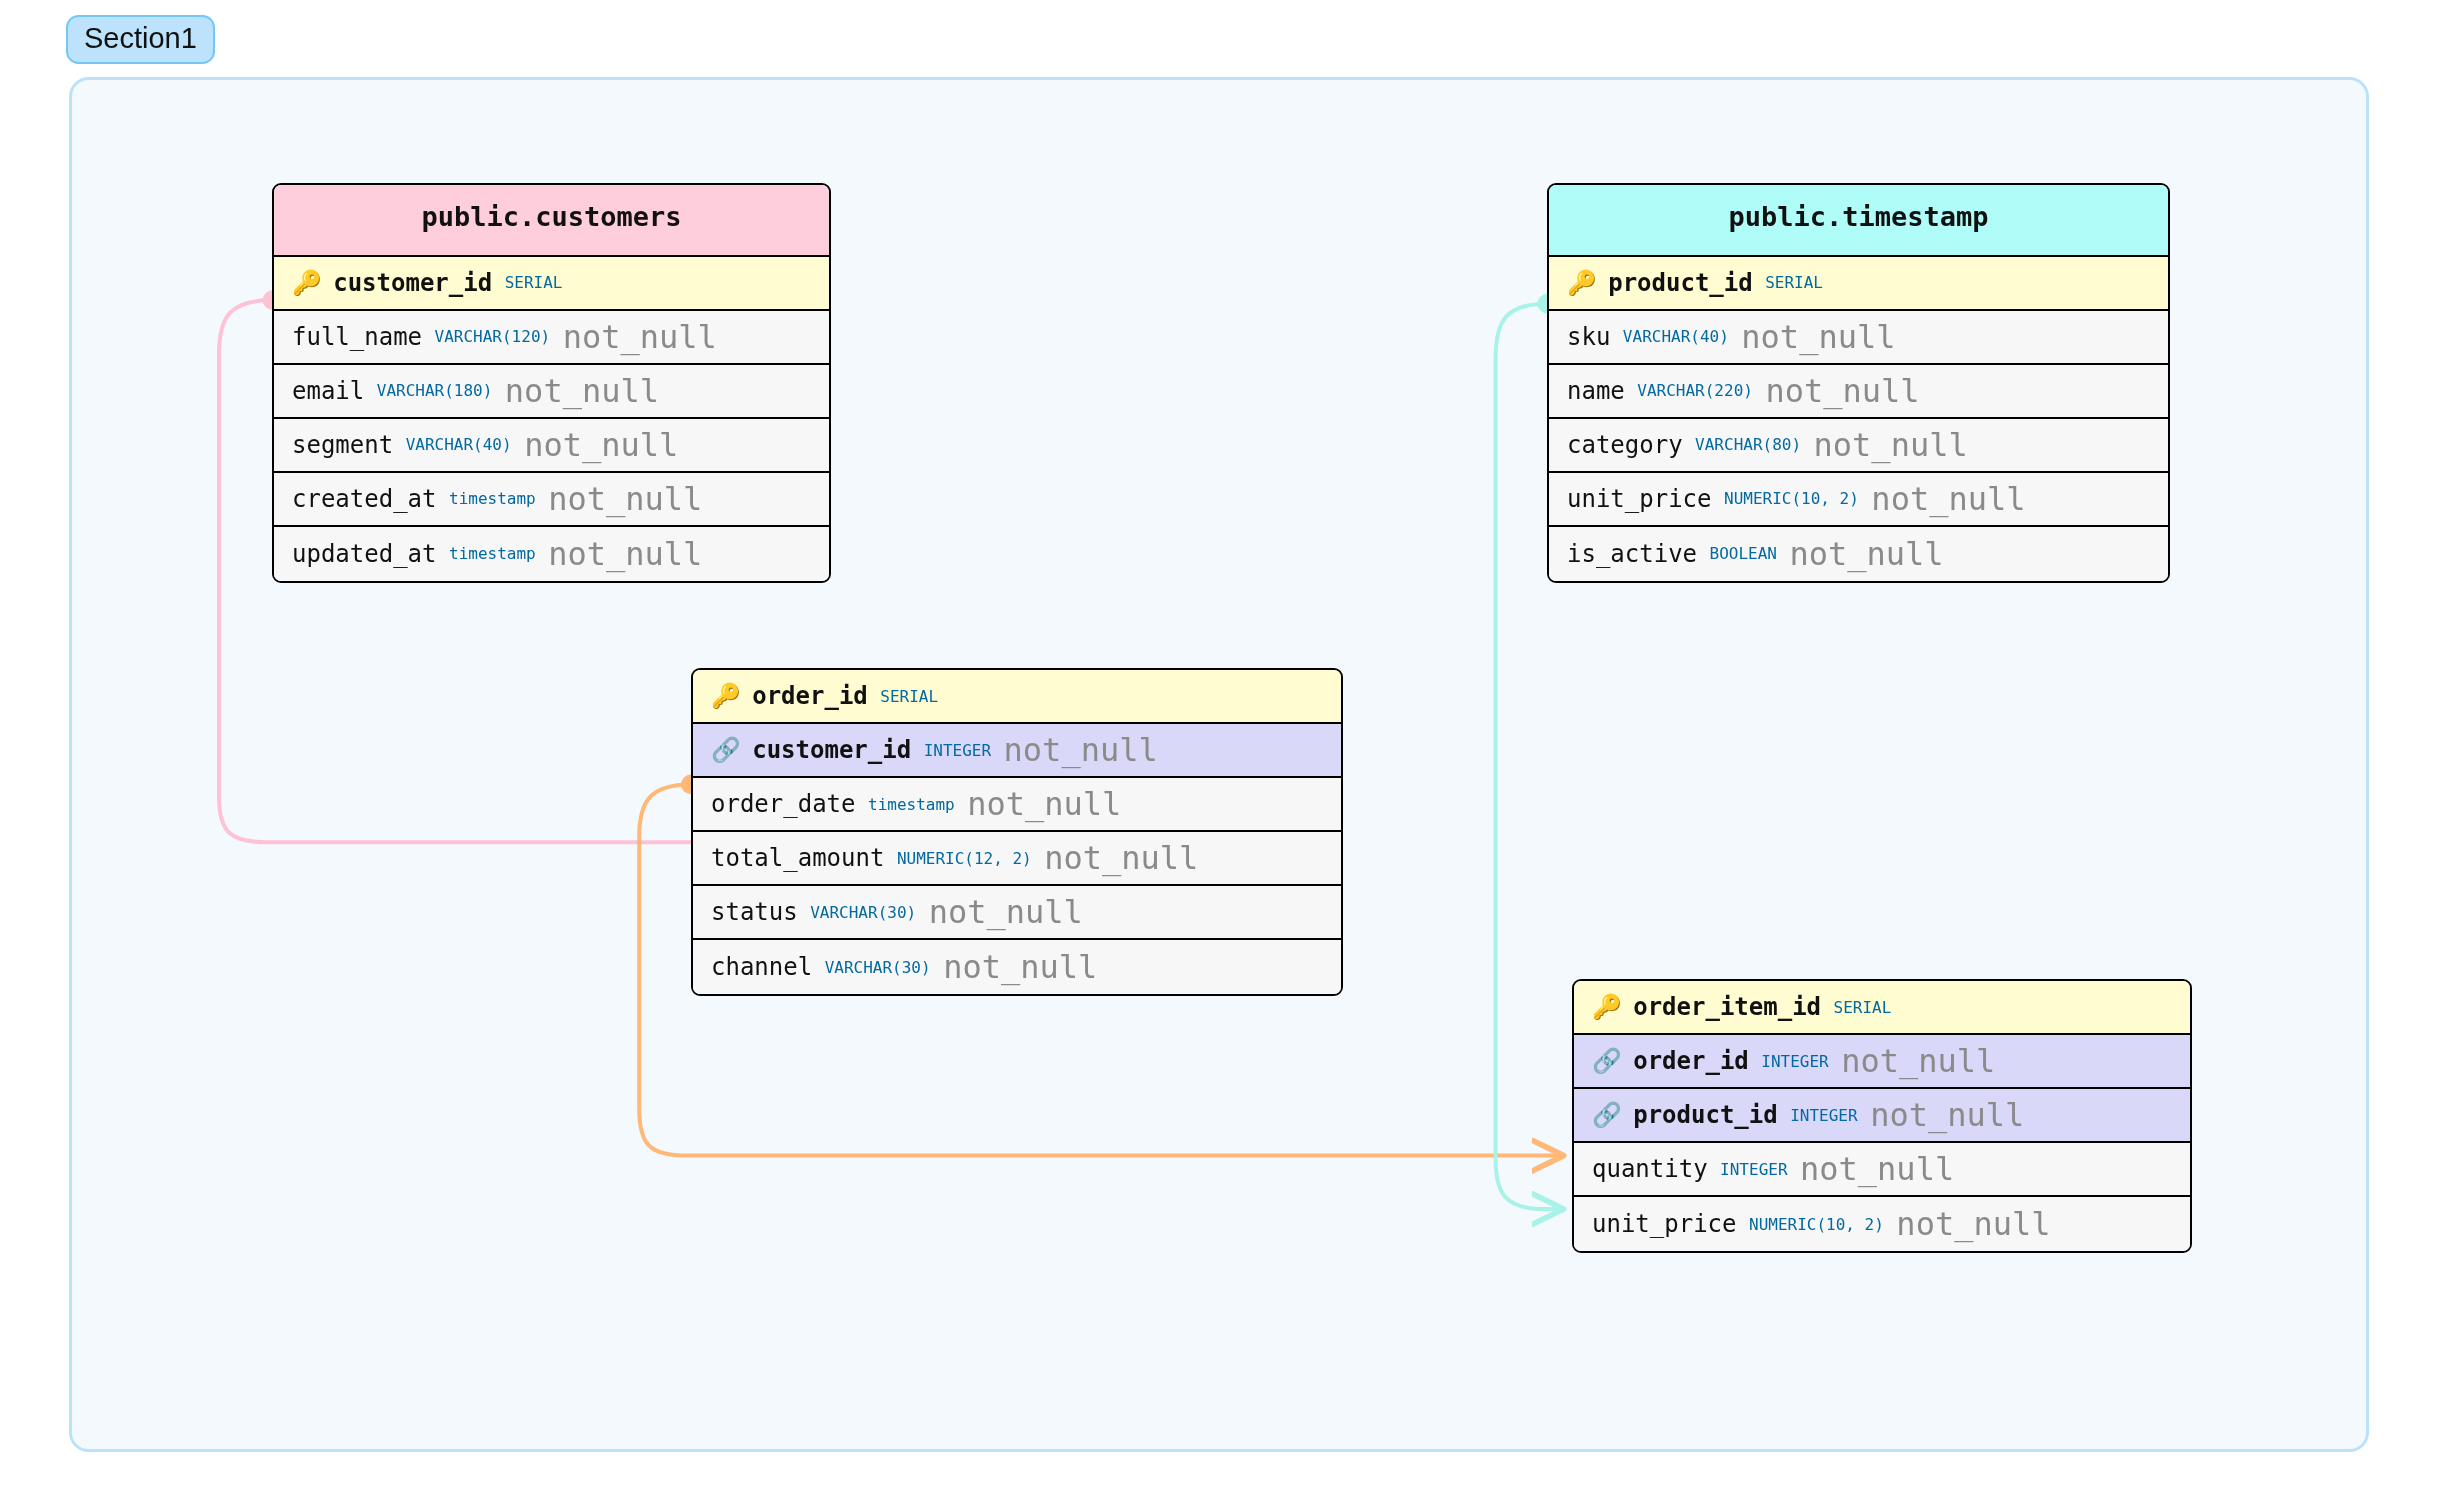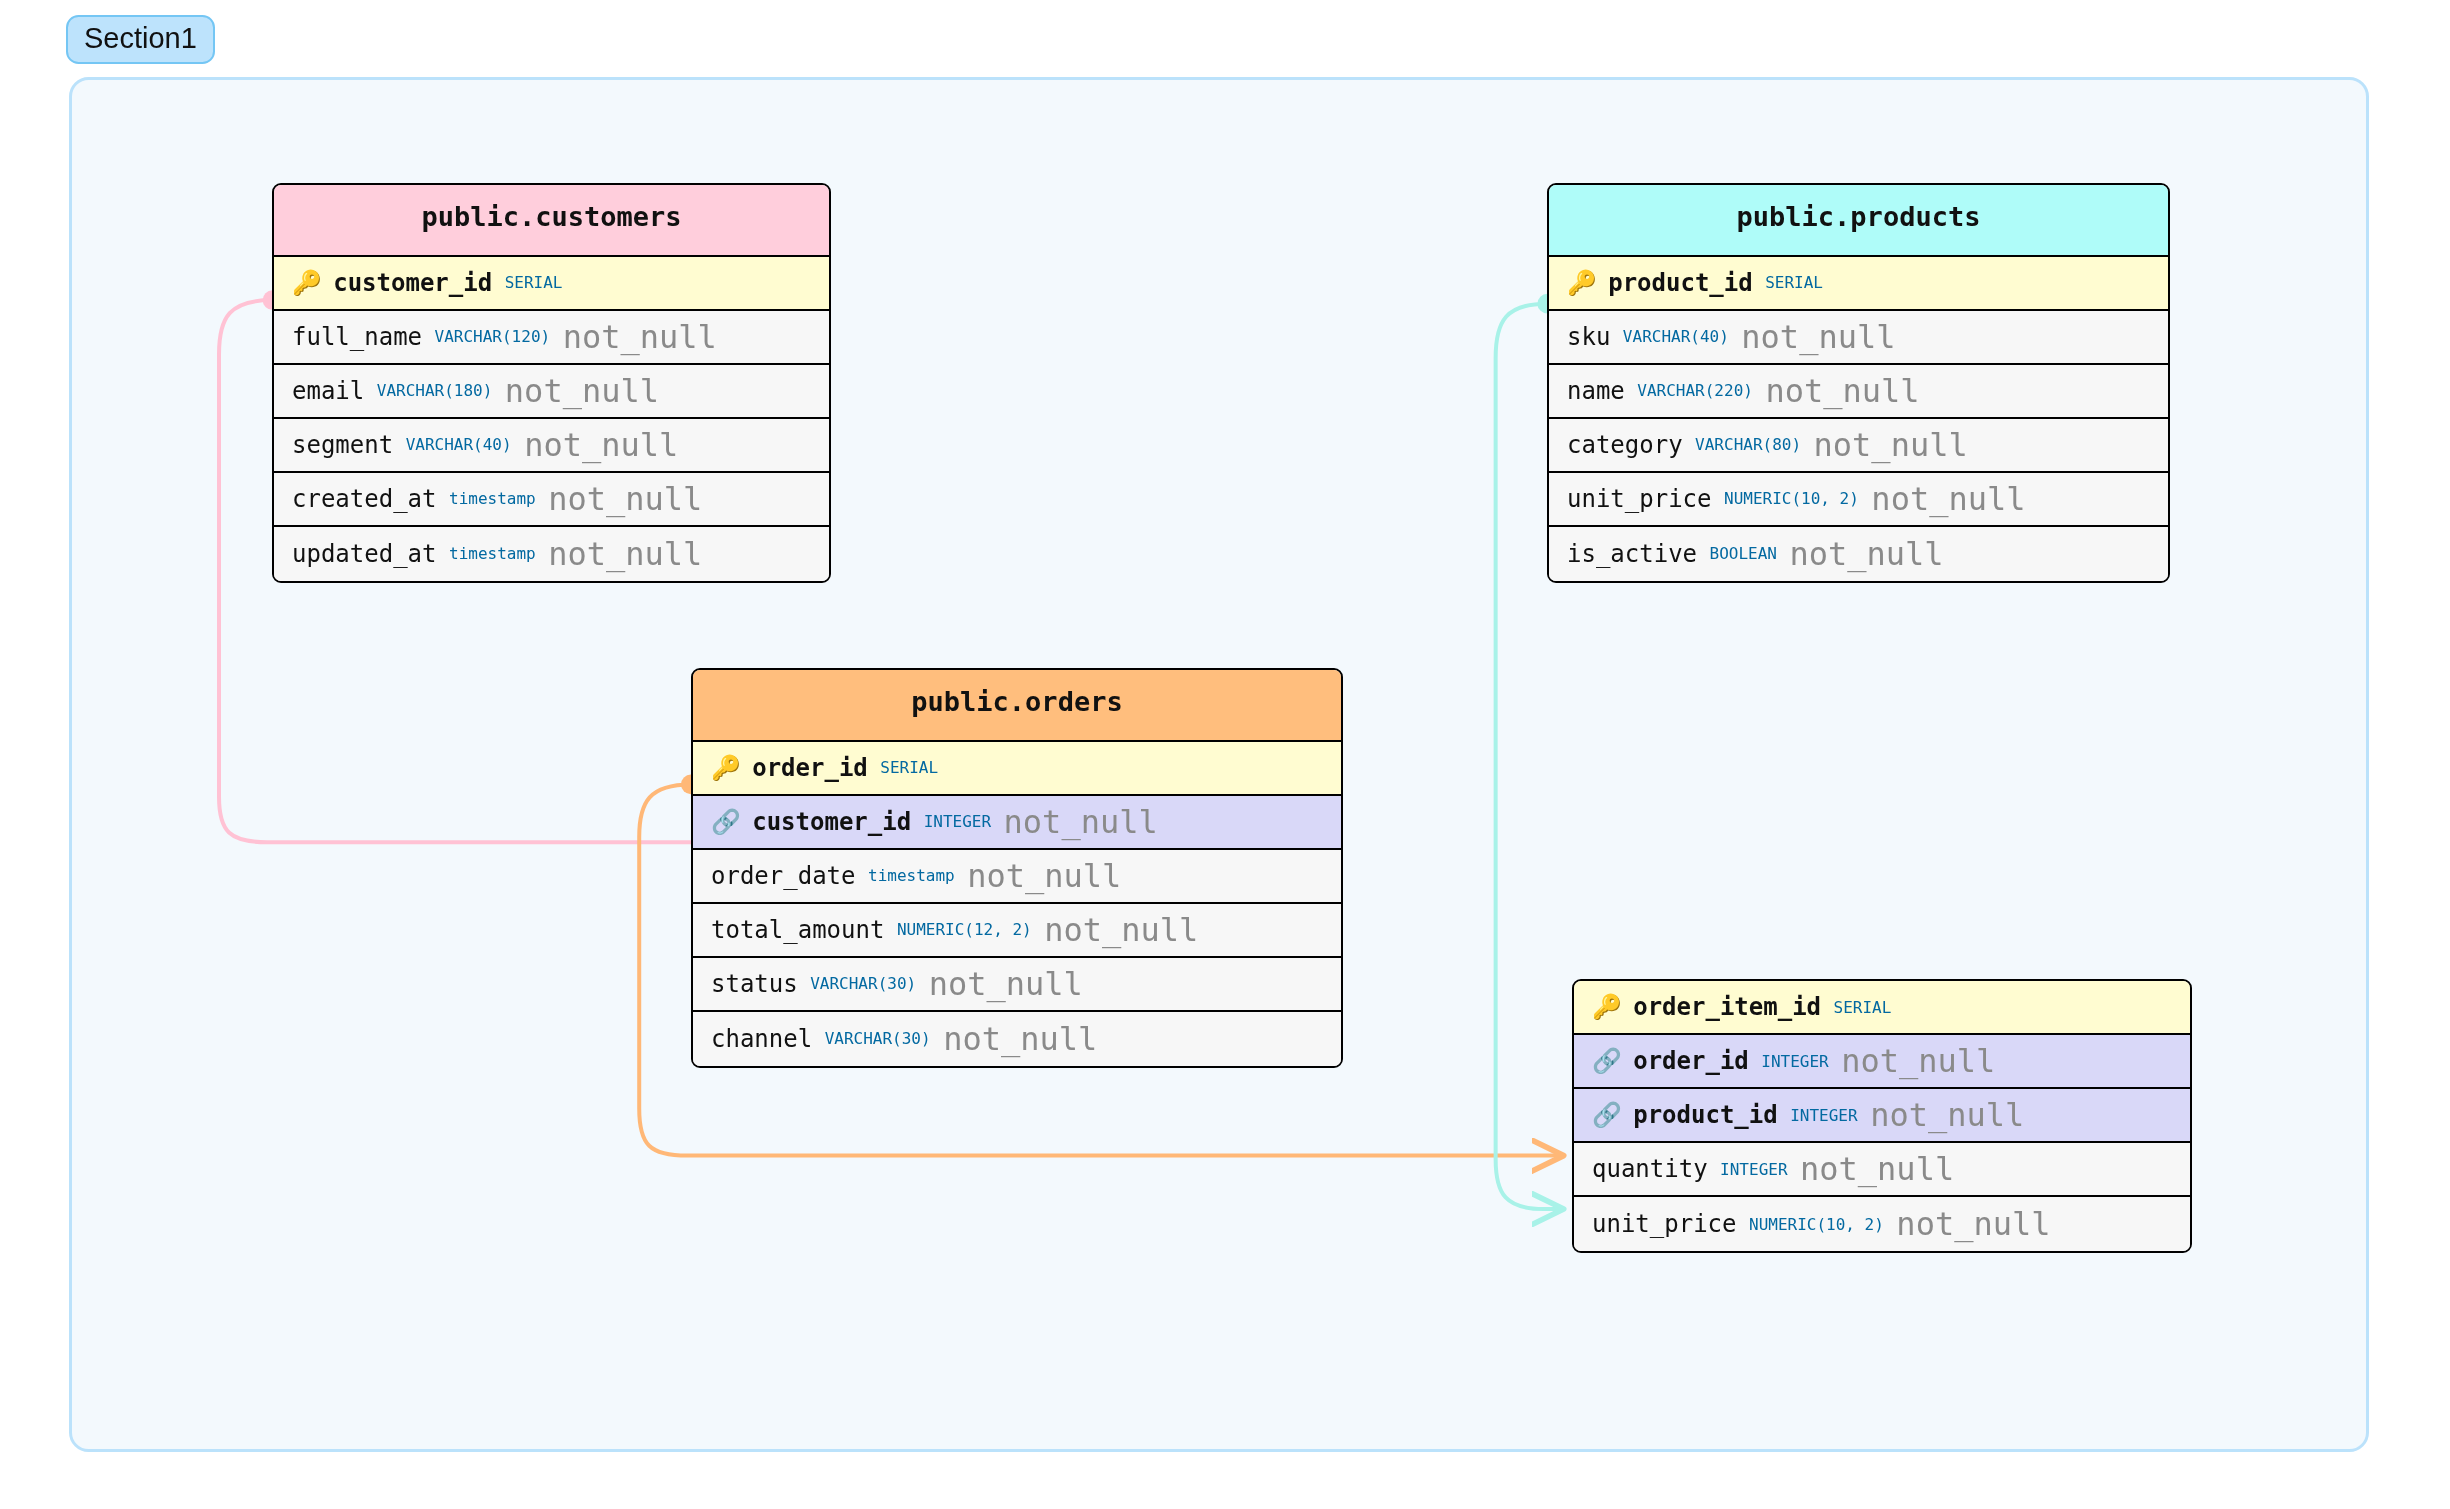--- a/index.html
+++ b/index.html
@@ -205,21 +205,21 @@
         </div>
         <div class="table-row">
           <span class="col-name">updated_at</span>
           <span class="col-type">timestamp</span>
           <span class="col-flag">not_null</span>
         </div>
       </div>
   </div>
 
   <div class="table-node" id="tbl-products">
-    <div class="table-header" style="background: rgb(175, 252, 249);">public.products</div>
+    <div class="table-header" style="background: rgb(175, 252, 249);">public.timestamp</div>
     <div class="rows">
         <div class="table-row pk">
           <span class="row-icon">🔑</span>
           <span class="col-name bold">product_id</span>
           <span class="col-type">SERIAL</span>
         </div>
         <div class="table-row">
           <span class="col-name">sku</span>
           <span class="col-type">VARCHAR(40)</span>
           <span class="col-flag">not_null</span>
@@ -241,21 +241,20 @@
         </div>
         <div class="table-row">
           <span class="col-name">is_active</span>
           <span class="col-type">BOOLEAN</span>
           <span class="col-flag">not_null</span>
         </div>
       </div>
   </div>
 
   <div class="table-node" id="tbl-orders">
-    <div class="table-header" style="background: rgb(255, 190, 125);">public.orders</div>
     <div class="rows">
         <div class="table-row pk">
           <span class="row-icon">🔑</span>
           <span class="col-name bold">order_id</span>
           <span class="col-type">SERIAL</span>
         </div>
         <div class="table-row fk">
           <span class="row-icon">🔗</span>
           <span class="col-name bold">customer_id</span>
           <span class="col-type">INTEGER</span>

